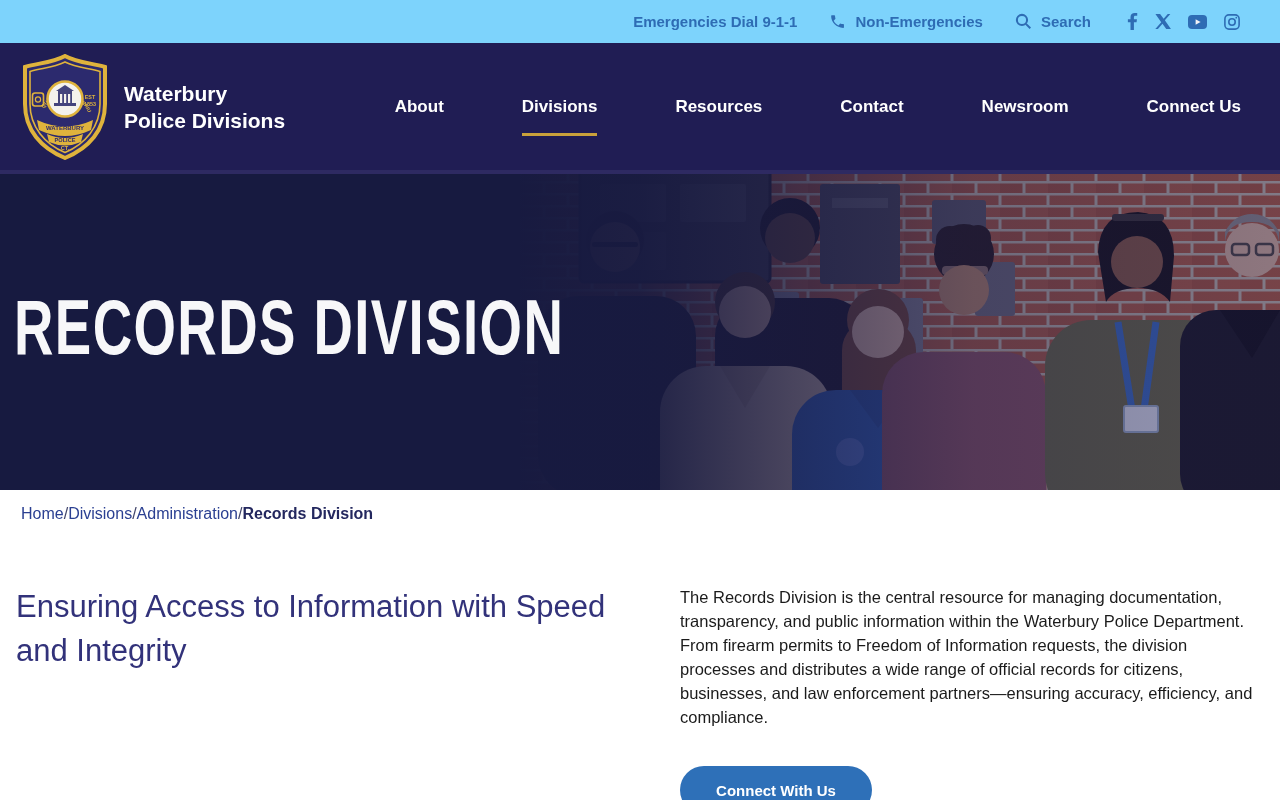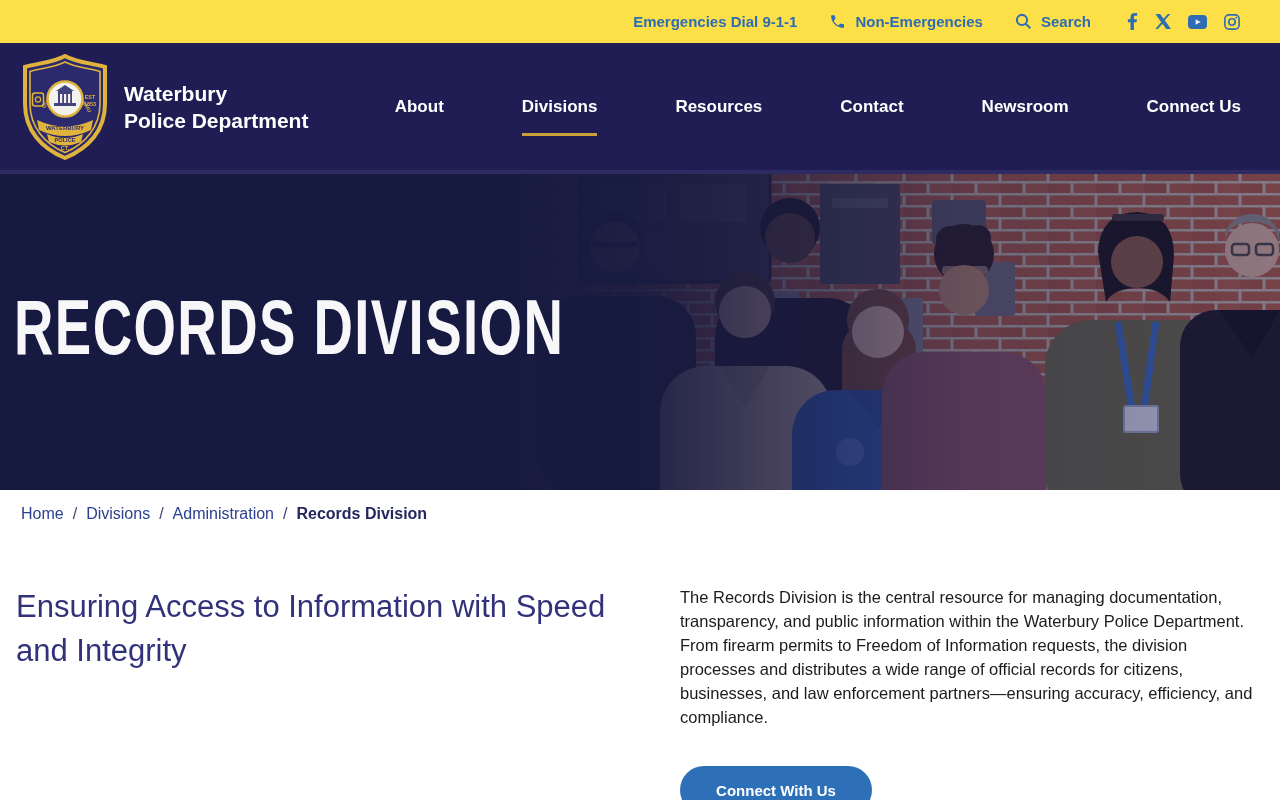--- a/index.html
+++ b/index.html
@@ -1,20 +1,20 @@
 <!DOCTYPE html>
 <html><head>
 <meta charset="utf-8">
 <style>
   * { margin:0; padding:0; box-sizing:border-box; }
   html,body { width:1280px; height:800px; overflow:hidden; background:#ffffff;
               font-family:"Liberation Sans", sans-serif; }
 
   
-  .topbar { height:43px; background:#fde047; display:flex; align-items:center;
+  .topbar { height:43px; background:#7dd3fc; display:flex; align-items:center;
             justify-content:flex-end; padding-right:40px; gap:32px; }
   .topbar .tb-item { display:flex; align-items:center; gap:9px; color:#2e6cb4;
             font-size:15px; font-weight:bold; cursor:pointer; }
   .topbar svg { display:block; }
   .socials { display:flex; align-items:center; gap:17px; margin-left:4px; }
   .socials .soc { cursor:pointer; display:flex; align-items:center; }
 
   
   .header { height:127px; background:#201d54; display:flex; align-items:center;
             padding:0 39px 0 20px; }
@@ -34,21 +34,21 @@
      background:linear-gradient(90deg,#171a40 0%,#171a40 40%,
         rgba(23,26,64,.93) 50%, rgba(23,26,64,.62) 62%,
         rgba(23,26,64,.32) 76%, rgba(23,26,64,.18) 100%); }
   .hero-strip { position:absolute; top:0; left:0; right:0; height:4px;
      background:#2e2a62; z-index:3; }
   .hero-title { position:absolute; left:14px; top:112px; z-index:2;
      color:#f7f7f9; font-size:78px; font-weight:800; letter-spacing:2px;
      transform:scaleX(.70); transform-origin:left center; white-space:nowrap; }
 
   
-  .breadcrumb { padding:15px 0 0 21px; font-size:16px; display:flex; gap:9px;
+  .breadcrumb { padding:15px 0 0 21px; font-size:16px; display:flex; gap:0;
      align-items:center; }
   .crumb { color:#2b4092; cursor:pointer; }
   .crumb-sep { color:#42466b; }
   .crumb-current { color:#23275e; font-weight:bold; }
 
   
   .content { display:flex; margin-top:62px; padding:0 18px 0 16px; }
   .col-left { width:600px; flex:0 0 auto; }
   .page-heading { color:#32327a; font-size:31px; font-weight:400;
      line-height:44px; }
@@ -138,21 +138,21 @@
       <path d="M17,66 Q45,79 73,66 L71,76 Q45,88 19,76 Z" fill="#dfb33c"></path>
       <text x="45" y="75.5" font-size="6" fill="#2c2a6e" font-weight="bold" text-anchor="middle">WATERBURY</text>
       <path d="M27,80 Q45,88 63,80 L61,88 Q45,95 29,88 Z" fill="#dfb33c"></path>
       <text x="45" y="87.5" font-size="5.6" fill="#2c2a6e" font-weight="bold" text-anchor="middle">POLICE</text>
       <text x="45" y="96" font-size="5.6" fill="#dfb33c" font-weight="bold" text-anchor="middle">CT.</text>
     </svg>
   </div>
 
   <div class="brand">
     <div>Waterbury</div>
-    <div>Police Department</div>
+    <div>Police Divisions</div>
   </div>
 
   <nav class="nav">
     <span class="nav-item">About</span>
     <span class="nav-item active">Divisions</span>
     <span class="nav-item">Resources</span>
     <span class="nav-item">Contact</span>
     <span class="nav-item">Newsroom</span>
     <span class="nav-item">Connect Us</span>
   </nav>

